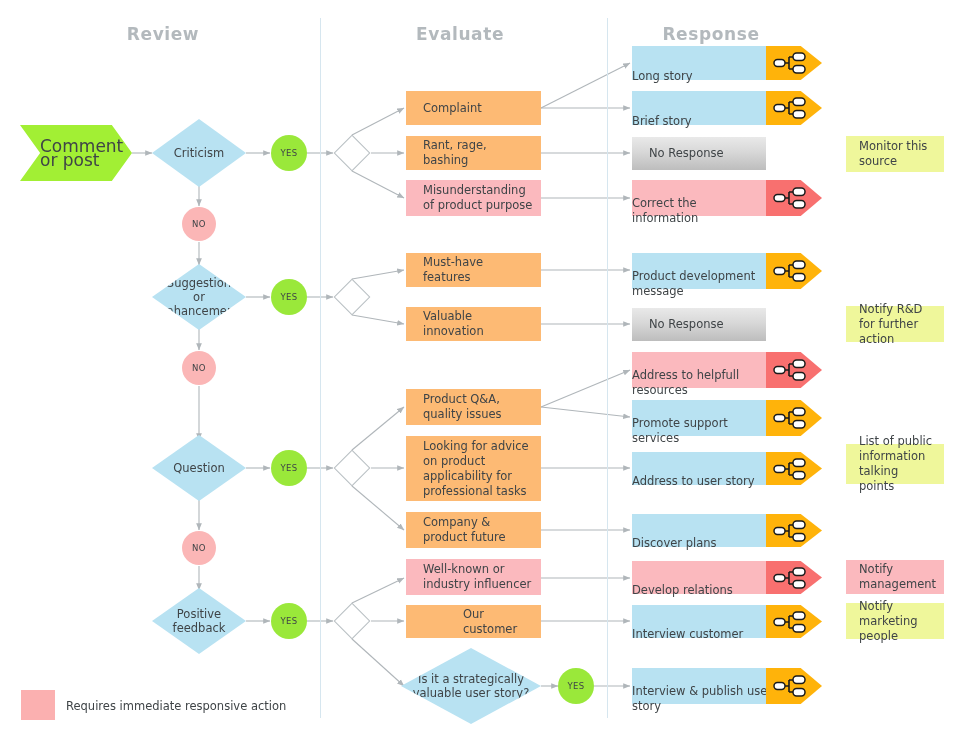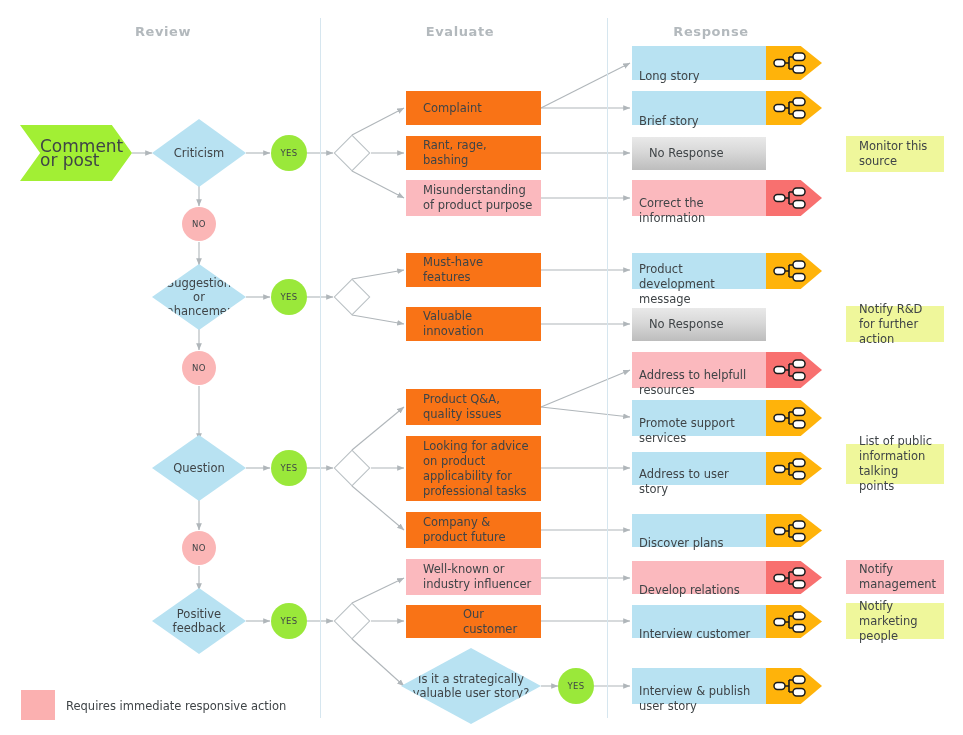--- a/index.html
+++ b/index.html
@@ -27,21 +27,21 @@
     pointer-events: none;
   }
   .node {
     position: absolute;
     box-sizing: border-box;
   }
 
   
   .lane-title {
     position: absolute;
-    font-size: 13px;
+    font-size: 17px;
     font-weight: bold;
     color: #b3b9bd;
     letter-spacing: 0.6px;
     text-align: center;
     white-space: nowrap;
     transform: translateX(-50%);
   }
   .lane-divider {
     position: absolute;
     width: 1px;
@@ -105,21 +105,21 @@
     display: flex;
     align-items: center;
   }
   .box .lbl {
     font-size: 11.5px;
     line-height: 15px;
     color: #3f4447;
     padding-left: 17px;
     padding-right: 8px;
   }
-  .box.blue { background: #f97316; }
+  .box.blue { background: #fdba74; }
   .box.pink { background: #fbb9be; }
   .box.gray {
     background: linear-gradient(to bottom, #e9e9e9 0%, #d8d8d8 45%, #bdbdbd 100%);
   }
   .box.note-yellow { background: #eff79b; }
   .box.note-pink   { background: #fbb9be; }
   .box.note-yellow .lbl, .box.note-pink .lbl { padding-left: 13px; }
 
   
   .resp {
@@ -128,21 +128,21 @@
   .resp .body {
     position: absolute;
     left: 0; top: 0; bottom: 0;
     display: flex;
     align-items: center;
   }
   .resp .body .lbl {
     font-size: 11.5px;
     line-height: 15px;
     color: #3f4447;
-    padding-left: 7px;
+    padding-left: 0;
     padding-right: 6px;
     margin-top: 26px;
   }
   .resp .tail {
     position: absolute;
     top: 0; bottom: 0;
     clip-path: polygon(0% 0%, 62% 0%, 100% 50%, 62% 100%, 0% 100%);
   }
   .resp.blue .body { background: #b8e2f2; }
   .resp.blue .tail { background: #ffb30a; }

